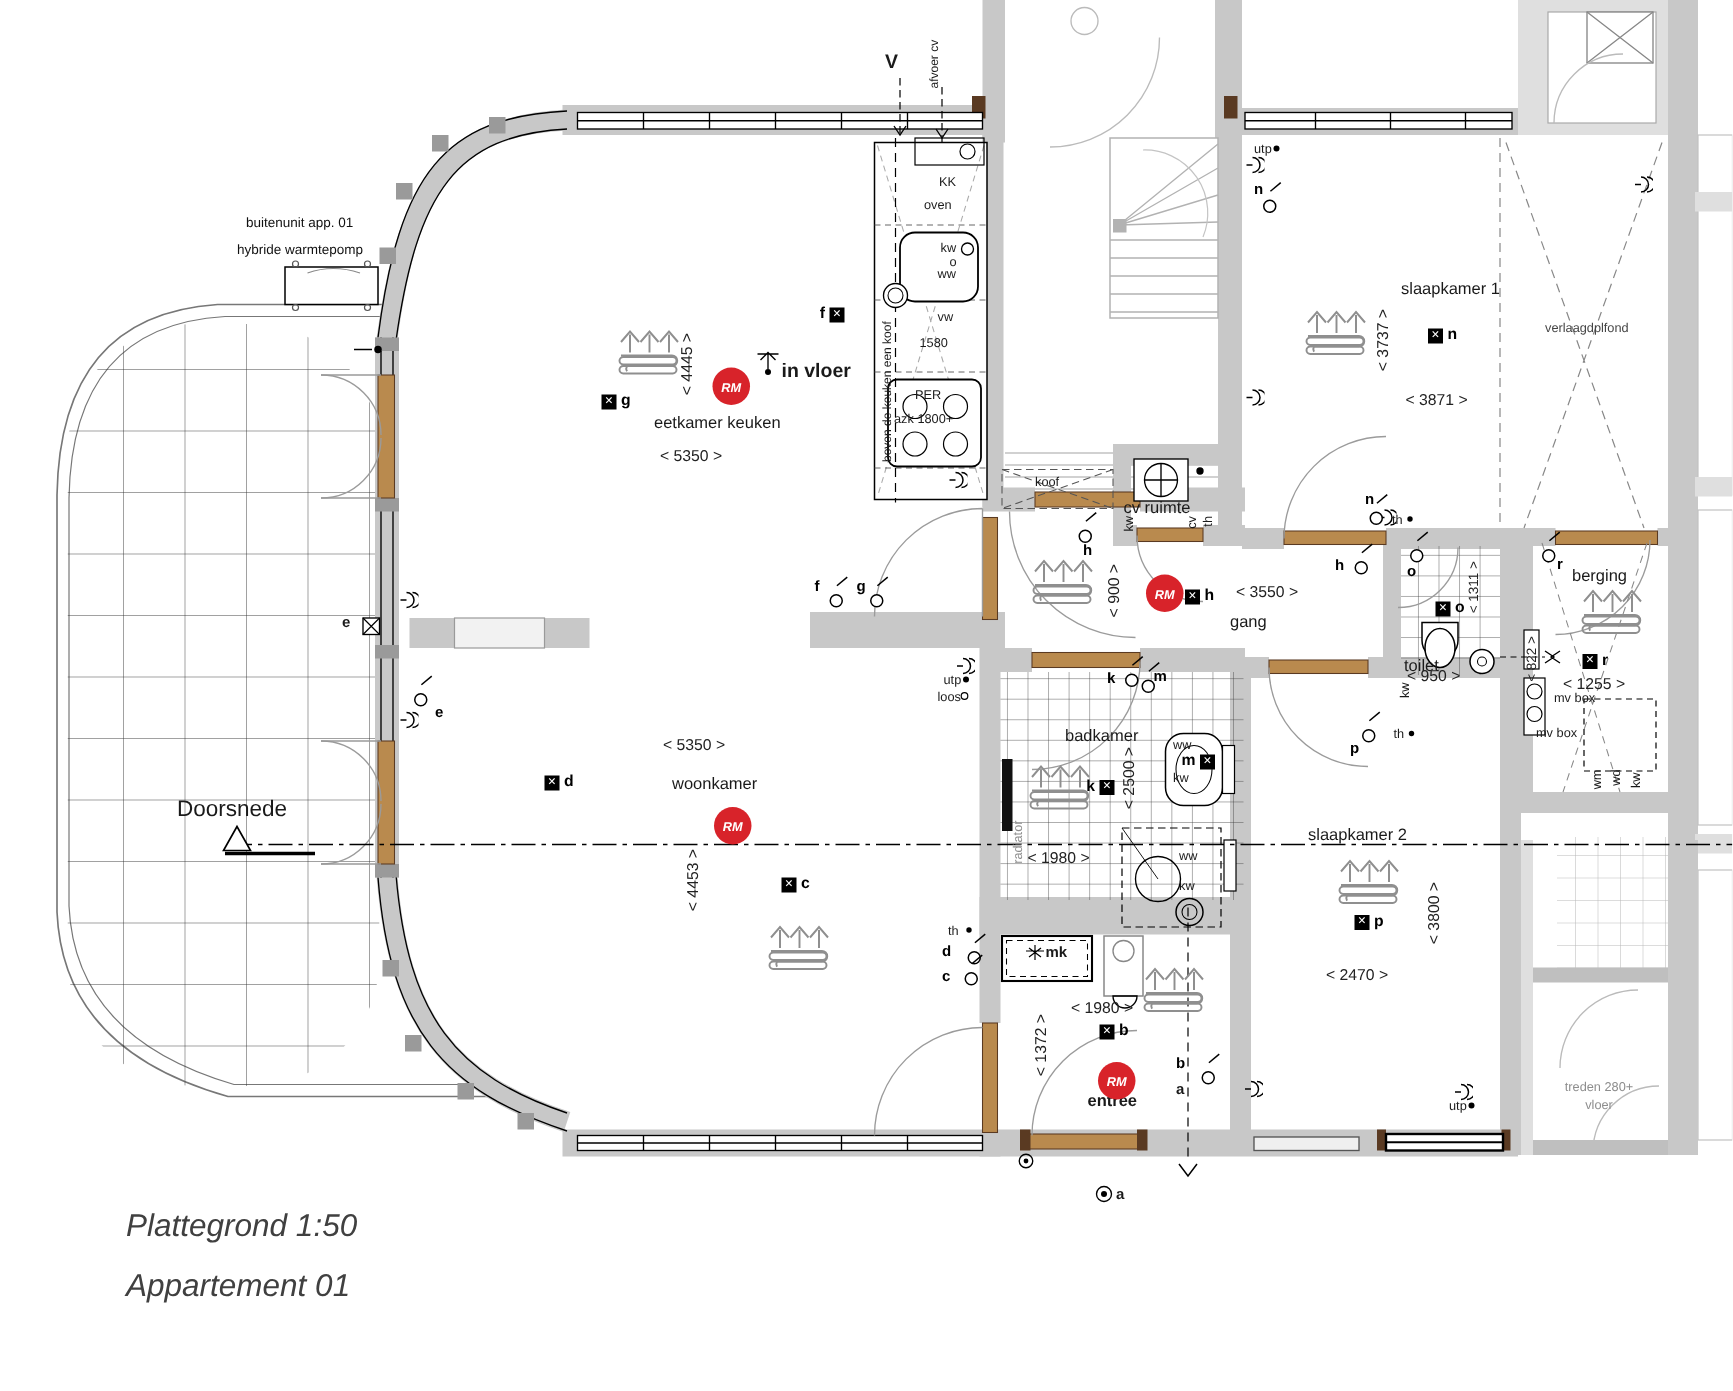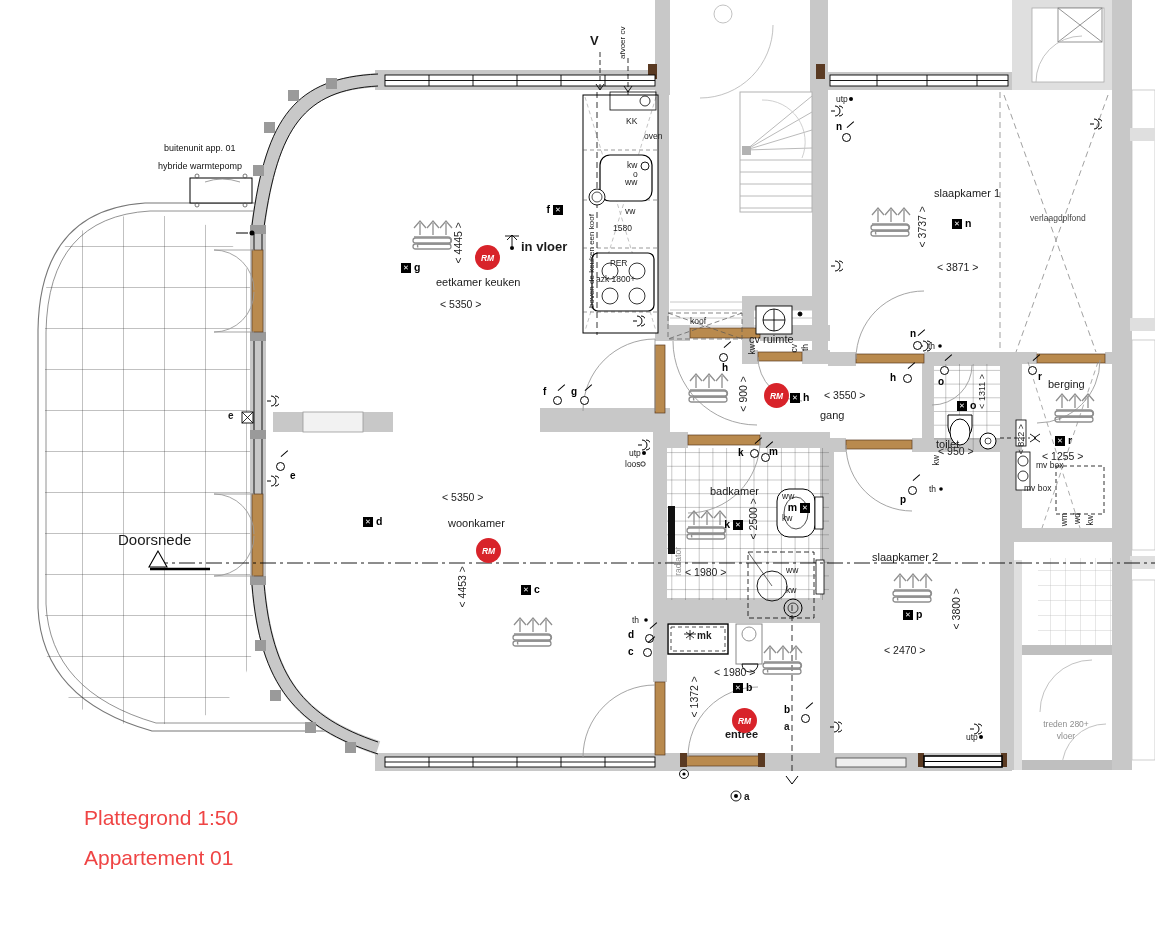--- a/index.html
+++ b/index.html
@@ -6,21 +6,21 @@
   #canvas{position:relative;width:1155px;height:927px;background:#fff;overflow:hidden;
           font-family:"Liberation Sans","DejaVu Sans",sans-serif;color:#1a1a1a;}
   #plan-svg{position:absolute;left:0;top:0;z-index:1;}
   .lab{position:absolute;z-index:3;font-size:8.5px;line-height:1;white-space:pre;}
   .lab.b{font-weight:700;font-size:10px;}
   .lab.grey{color:#8d8d8d;}
   .vtext{writing-mode:vertical-rl;transform:rotate(180deg);}
   .room{position:absolute;z-index:3;font-size:11px;color:#1a1a1a;white-space:nowrap;text-align:center;}
   .dim{position:absolute;z-index:3;font-size:10.5px;color:#222;white-space:nowrap;}
   .dimv{position:absolute;z-index:3;font-size:10.5px;color:#222;writing-mode:vertical-rl;transform:rotate(180deg);white-space:nowrap;}
-  .title-line{position:absolute;z-index:3;font-size:21px;color:#ef4444;}
+  .title-line{position:absolute;z-index:3;font-size:21px;color:#404040;font-style:italic;}
   .note{position:absolute;z-index:3;font-size:9px;color:#111;white-space:nowrap;}
   .rm-badge{position:absolute;z-index:4;width:25px;height:25px;border-radius:50%;
             display:flex;align-items:center;justify-content:center;
             color:#fff;font-size:8.5px;font-weight:700;font-style:italic;}
   .light{position:absolute;z-index:4;width:10px;height:10px;background:#000;}
   .light::after{content:"\2715";color:#fff;font-size:7px;line-height:10px;display:block;text-align:center;}
   .light .letter{position:absolute;left:13px;top:-2px;font-weight:700;font-size:10.5px;color:#000;}
   .light.side-l .letter{left:auto;right:13px;}
   .sw{position:absolute;z-index:4;width:7px;height:7px;}
   .sw .dot{position:absolute;left:0;top:0;width:7px;height:7px;border:1px solid #000;border-radius:50%;background:#fff;}
@@ -676,21 +676,21 @@
           <path d="M23,17 V5 M17,10 L23,3 L29,10"></path>
           <path d="M36,17 V5 M30,10 L36,3 L42,10"></path>
           <path d="M4,22 H38 a3.5,3.5 0 0 1 0,7 H8 a3.5,3.5 0 0 0 0,3.5" transform="translate(0,-3)"></path>
           <rect x="3" y="20" width="38" height="5" rx="2.5"></rect>
           <rect x="3" y="26" width="38" height="5" rx="2.5"></rect>
         </g>
       </svg>
     </div>
 
   <div class="lab" style="left: 626px; top: 117px;"><span>KK</span></div>
-    <div class="lab" style="left: 616px; top: 132px; margin-left: 28px;"><span>oven</span></div>
+    <div class="lab" style="left: 616px; top: 132px;"><span>oven</span></div>
     <div class="lab" style="left: 627px; top: 161px;"><span>kw</span></div>
     <div class="lab" style="left: 633px; top: 170px;"><span>o</span></div>
     <div class="lab" style="left: 625px; top: 178px;"><span>ww</span></div>
     <div class="lab" style="left: 625px; top: 207px;"><span>vw</span></div>
     <div class="lab" style="left: 613px; top: 224px;"><span>1580</span></div>
     <div class="lab" style="left: 610px; top: 259px;"><span>PER</span></div>
     <div class="lab" style="left: 596px; top: 275px;"><span>azk 1800+</span></div>
     <div class="lab vtext" style="left: 801px; top: 344px;"><span>th</span></div>
     <div class="lab vtext" style="left: 748px; top: 344px;"><span>kw</span></div>
     <div class="lab vtext" style="left: 790px; top: 344px;"><span>cv</span></div>

